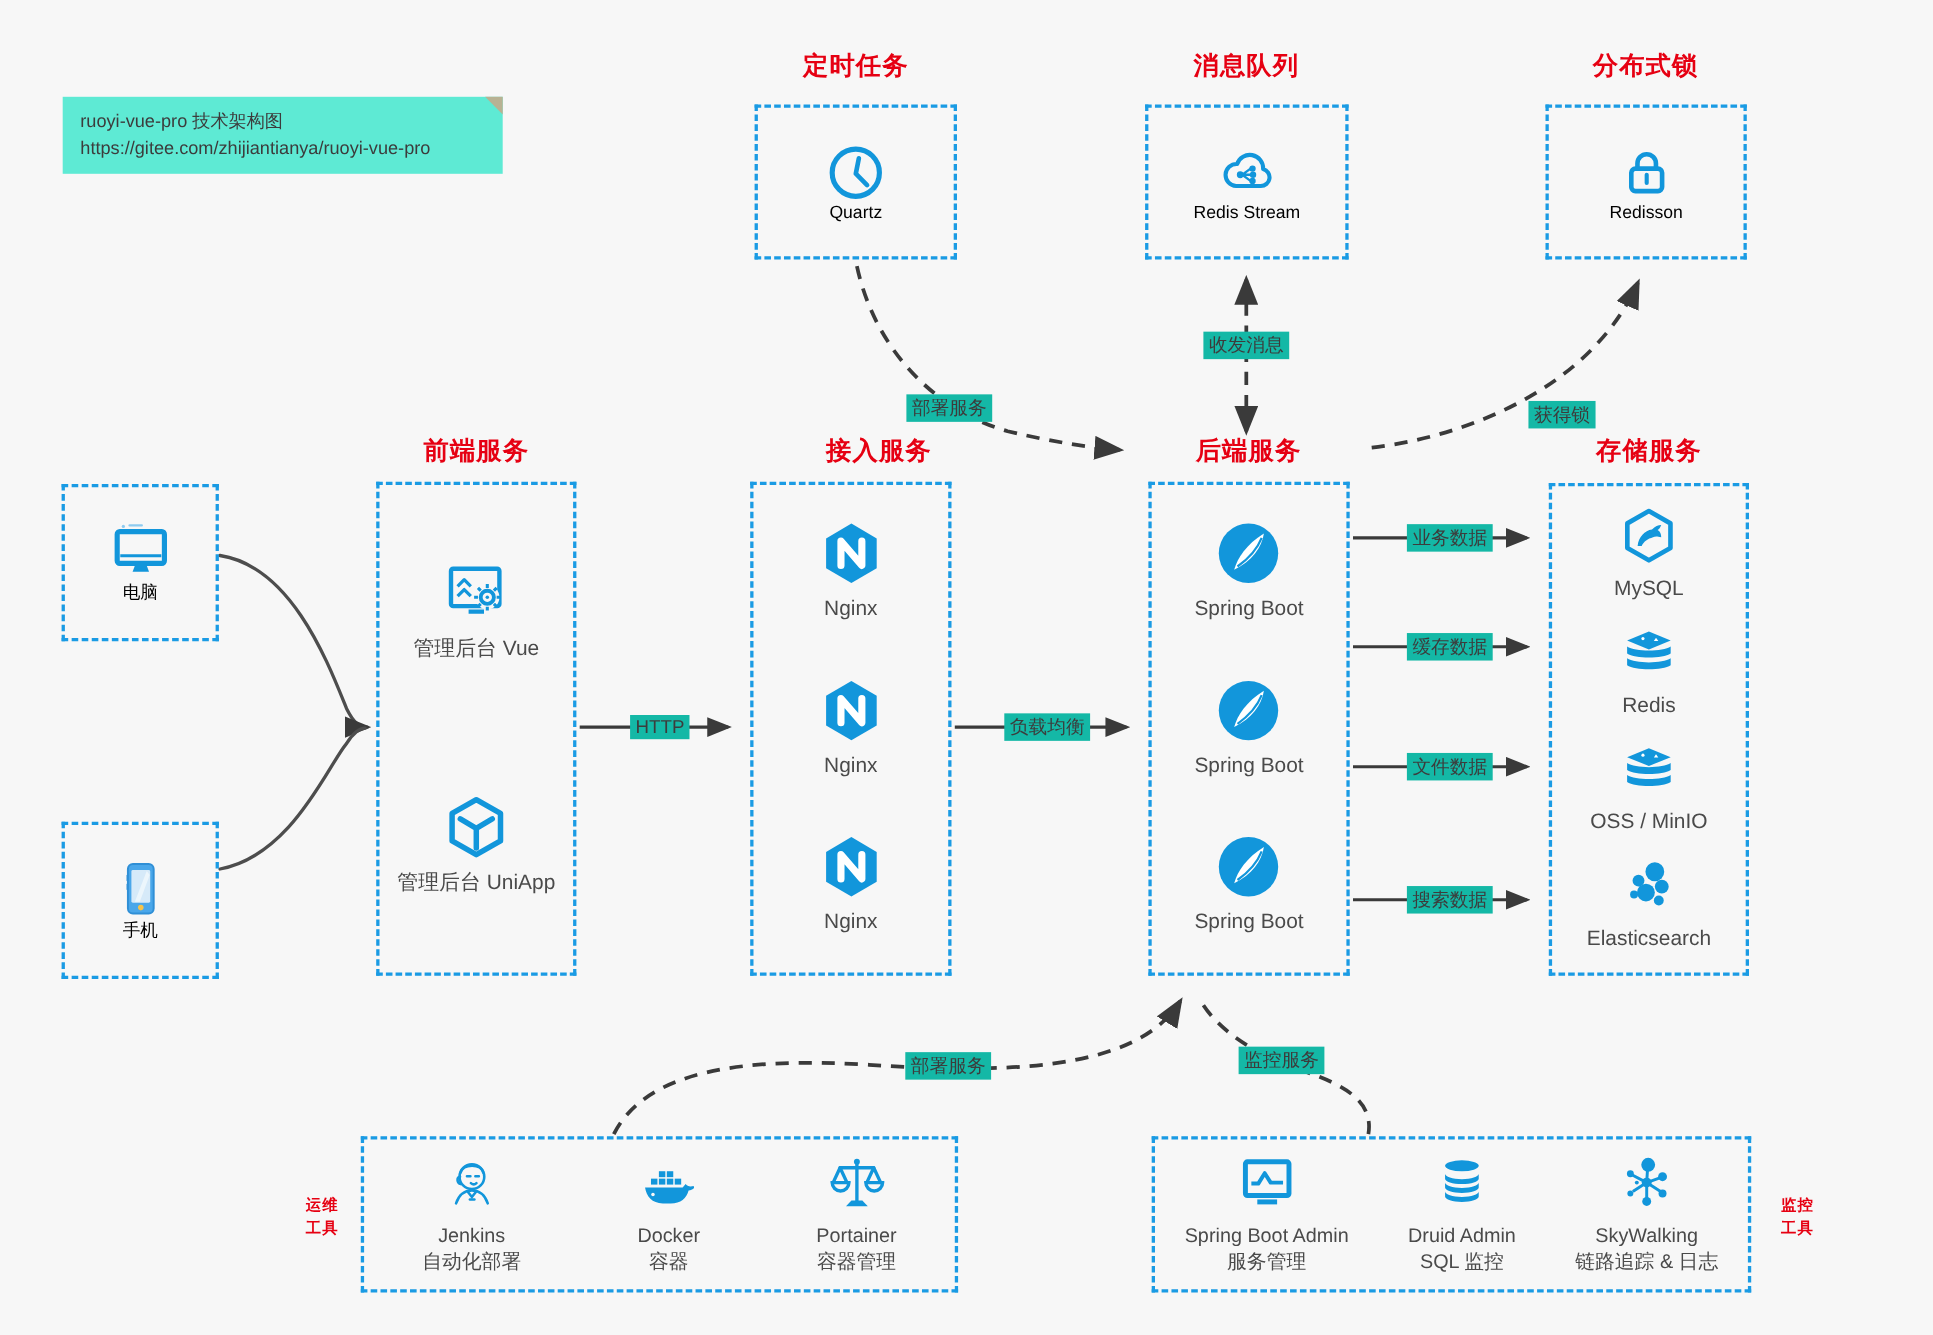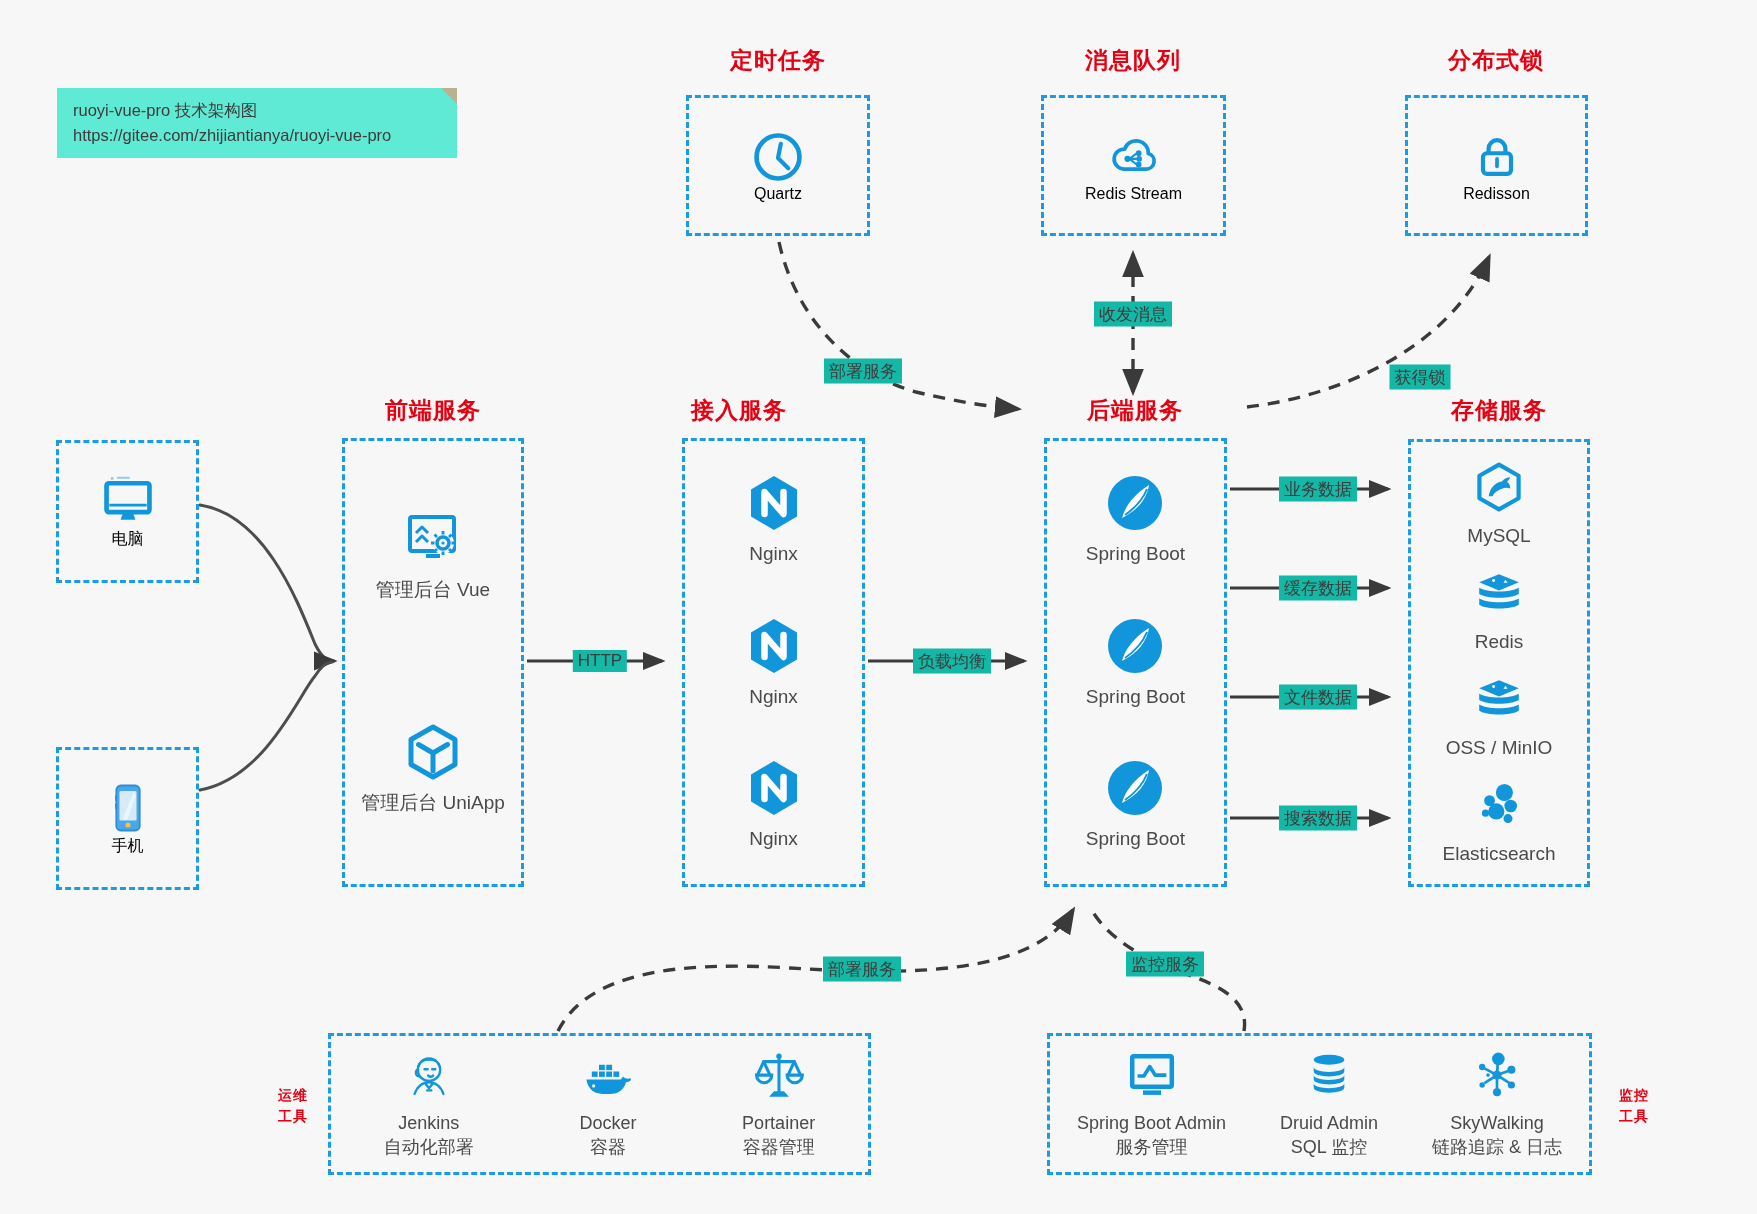--- a/index.html
+++ b/index.html
@@ -62,21 +62,21 @@
 
   <div class="note">
     <div>ruoyi-vue-pro 技术架构图</div>
     <div>https://gitee.com/zhijiantianya/ruoyi-vue-pro</div>
   </div>
 
   <div class="svc-title" style="left:778px;top:60px">定时任务</div>
   <div class="svc-title" style="left:1133px;top:60px">消息队列</div>
   <div class="svc-title" style="left:1496px;top:60px">分布式锁</div>
   <div class="svc-title" style="left:433px;top:410px">前端服务</div>
-  <div class="svc-title" style="left:739px;top:410px">接入服务</div>
+  <div class="svc-title" style="left:799px;top:410px">接入服务</div>
   <div class="svc-title" style="left:1135px;top:410px">后端服务</div>
   <div class="svc-title" style="left:1499px;top:410px">存储服务</div>
 
   <div class="dash-box top-box" style="left:686px;top:95px;width:184px;height:141px">
     <svg width="56" height="56" viewBox="0 0 60 60">
       <circle cx="30" cy="30" r="23" fill="none" stroke="#1296db" stroke-width="5"></circle>
       <path d="M33 16 L30 31 L41 42" fill="none" stroke="#1296db" stroke-width="4.5" stroke-linecap="round" stroke-linejoin="round"></path>
     </svg>
     <div class="lbl">Quartz</div>
   </div>

